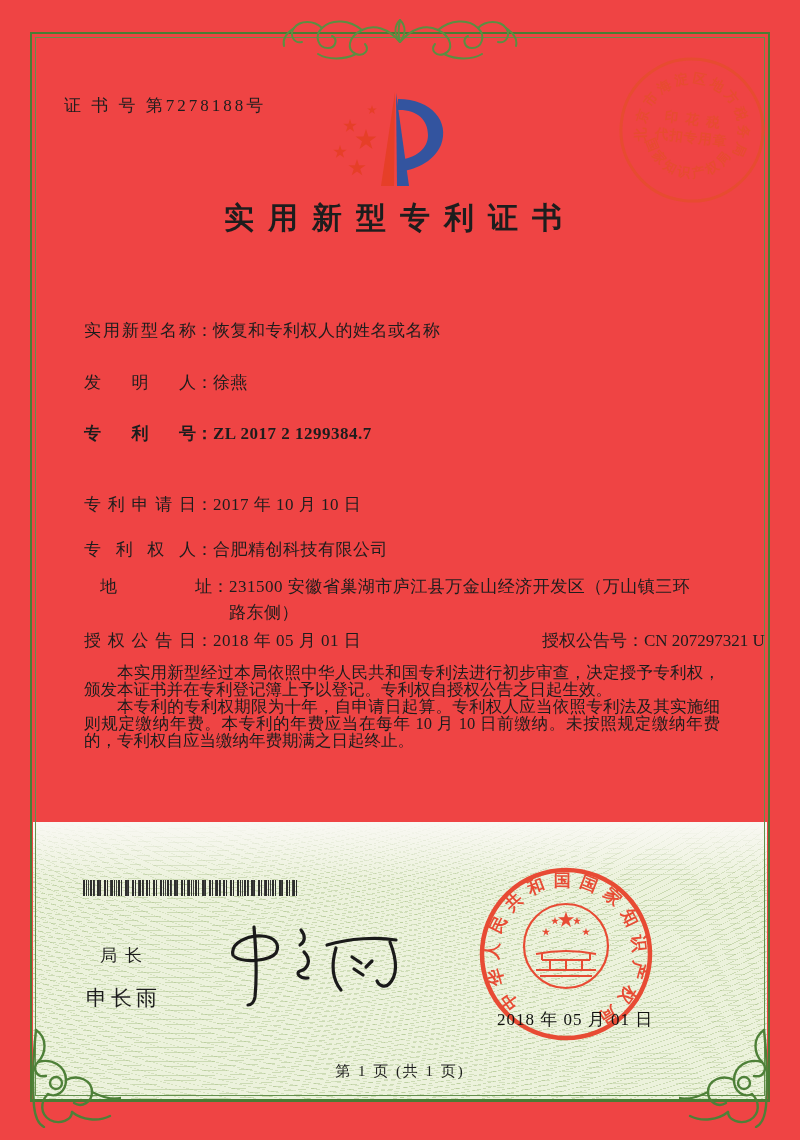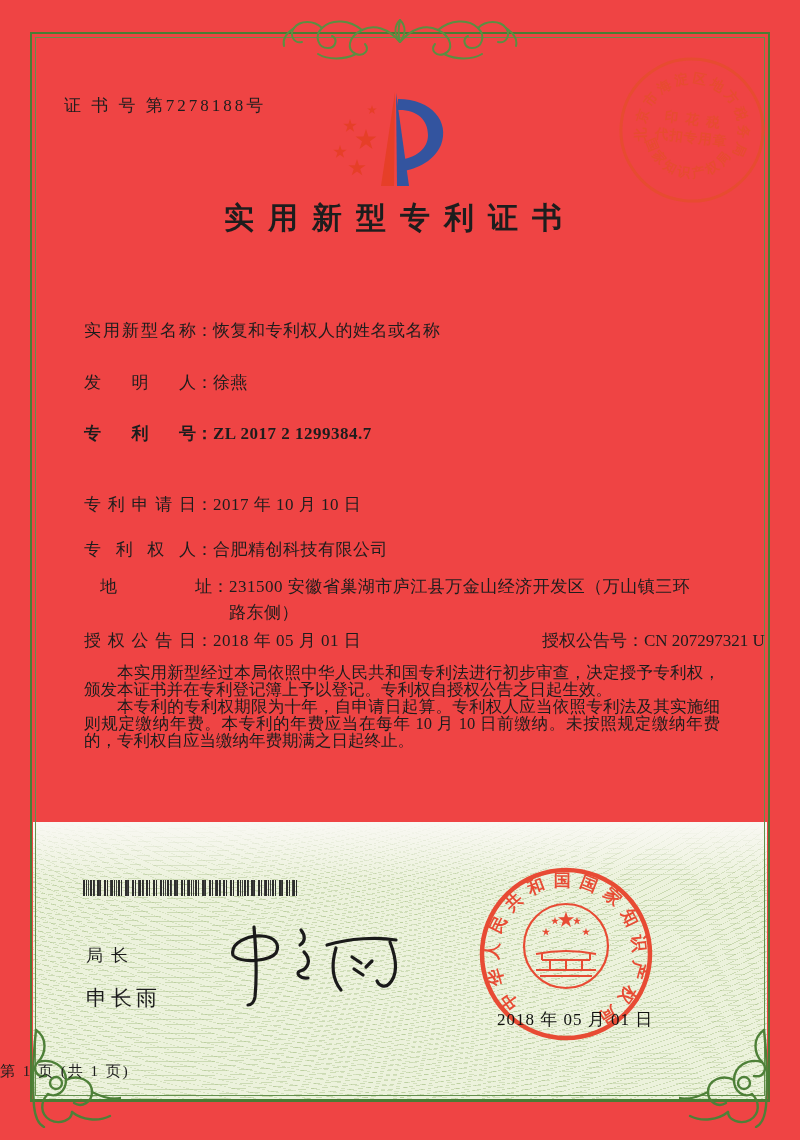--- a/index.html
+++ b/index.html
@@ -35,24 +35,24 @@
   .f-value{ display:inline-block; vertical-align:top; max-width:470px; letter-spacing:0.5px; }
   .grant-no{ position:absolute; left:458px; top:0; white-space:nowrap; }
   .paras{ position:absolute; left:84px; top:664px; width:636px; font-size:16.5px; line-height:17px; text-align:justify; }
   .paras p{ margin:0; text-indent:2em; }
   .barcode{
     position:absolute; left:83px; top:880px; width:214px; height:16px;
     background-image:
       repeating-linear-gradient(90deg,#2e2e2e 0 2px,transparent 2px 3px,#2e2e2e 3px 4px,transparent 4px 7px),
       repeating-linear-gradient(90deg,rgba(46,46,46,0.9) 0 1px,transparent 1px 5px,rgba(46,46,46,0.9) 5px 6px,transparent 6px 11px);
   }
-  .director-label{ left:86px; top:944px; font-size:17px; letter-spacing:8px; font-family:Liberation Mono, monospace; font-weight:500;}
+  .director-label{ left:100px; top:944px; font-size:17px; letter-spacing:8px; font-family:Liberation Mono, monospace; font-weight:500;}
   .director-name{ left:86px; top:984px; font-size:21px; letter-spacing:4px; font-family:"Liberation Sans",sans-serif; font-weight:500;}
   .seal-date{ left:497px; top:1008px; font-size:17px; letter-spacing:1px; color:#111; z-index:6;}
-  .footer{ left:0; right:0; top:1062px; font-size:15px; letter-spacing:2px; }
+  .footer{ left:0; right:0; top:1062px; text-align:center; font-size:15px; letter-spacing:2px; }
   .stamp-svg{ position:absolute; left:612px; top:50px; opacity:0.93; }
   .seal-svg{ position:absolute; left:478px; top:866px; opacity:0.95; z-index:5;}
   .logo-svg{ position:absolute; left:328px; top:90px; }
   .sig-svg{ position:absolute; left:200px; top:905px; z-index:6;}
   .ornament-top{ position:absolute; left:270px; top:8px; }
   .corner{ position:absolute; }
   .corner.left{ left:26px; top:1028px; }
   .corner.right{ right:26px; top:1028px; transform:scaleX(-1); }
 </style>
 </head>

